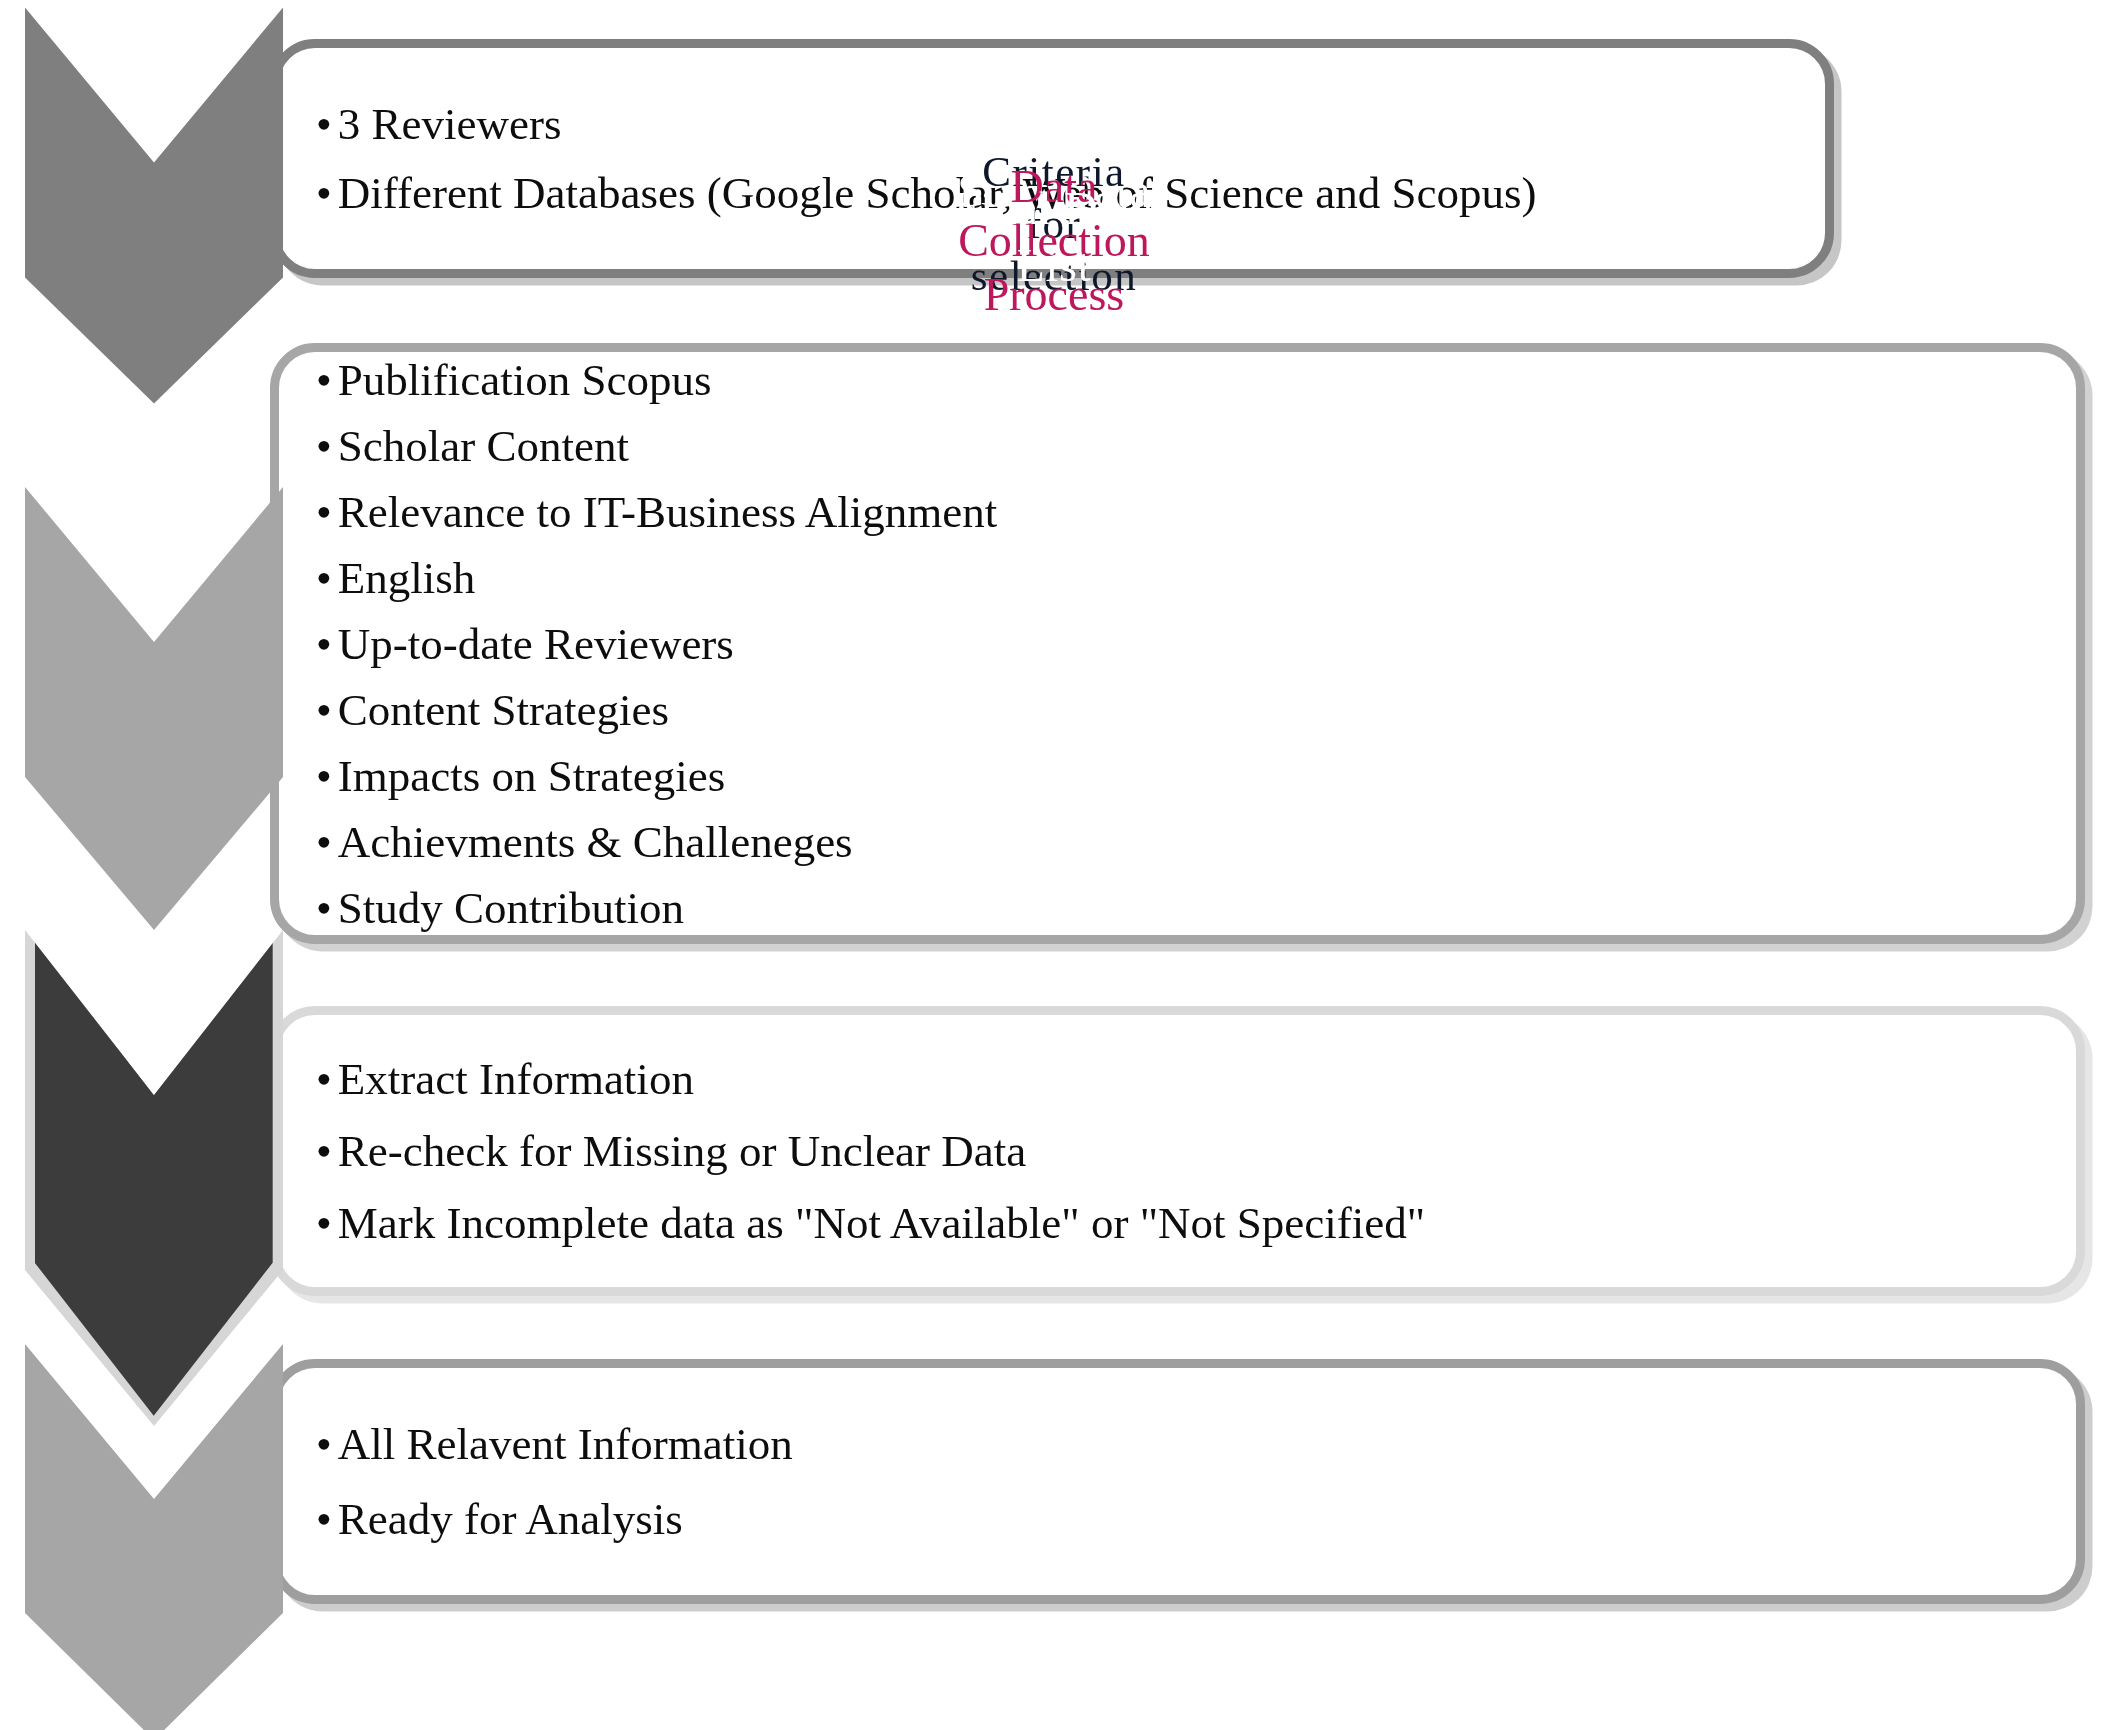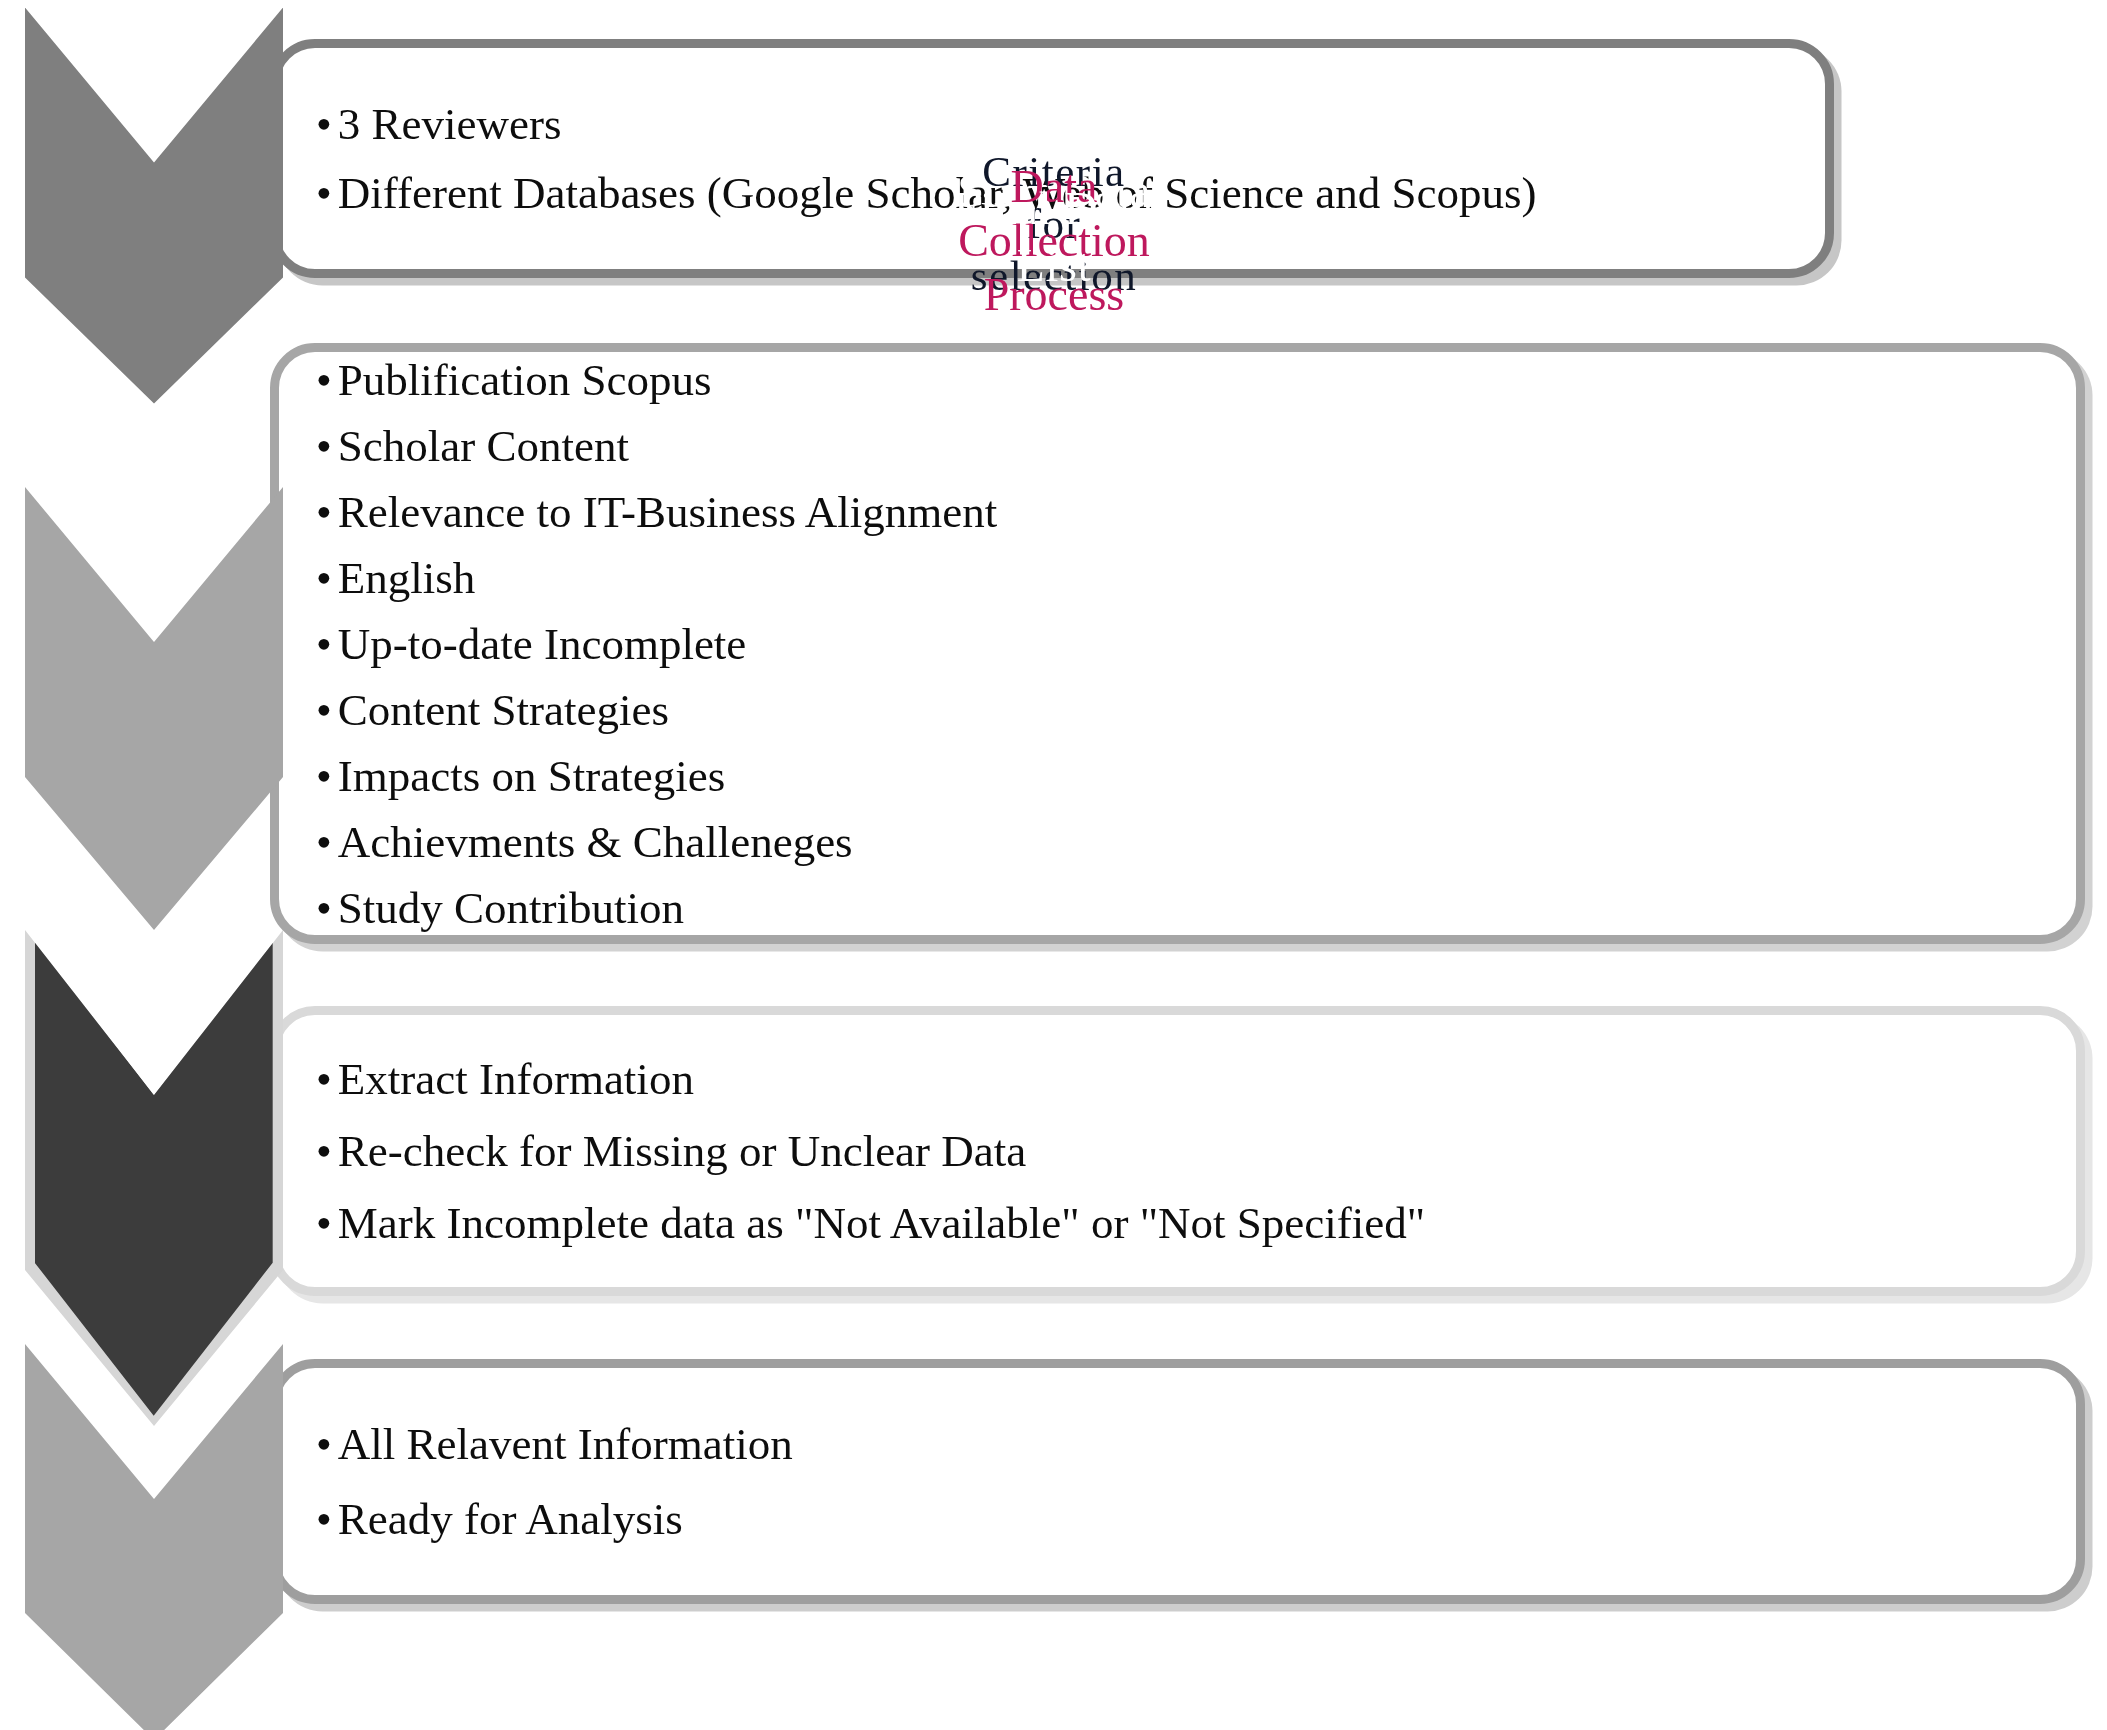--- a/index.html
+++ b/index.html
@@ -80,21 +80,21 @@
       <li>
         <span class="bullet">•</span>
         <span>Relevance to IT-Business Alignment</span>
       </li>
       <li>
         <span class="bullet">•</span>
         <span>English</span>
       </li>
       <li>
         <span class="bullet">•</span>
-        <span>Up-to-date Incomplete</span>
+        <span>Up-to-date Reviewers</span>
       </li>
       <li>
         <span class="bullet">•</span>
         <span>Content Strategies</span>
       </li>
       <li>
         <span class="bullet">•</span>
         <span>Impacts on Strategies</span>
       </li>
       <li>

